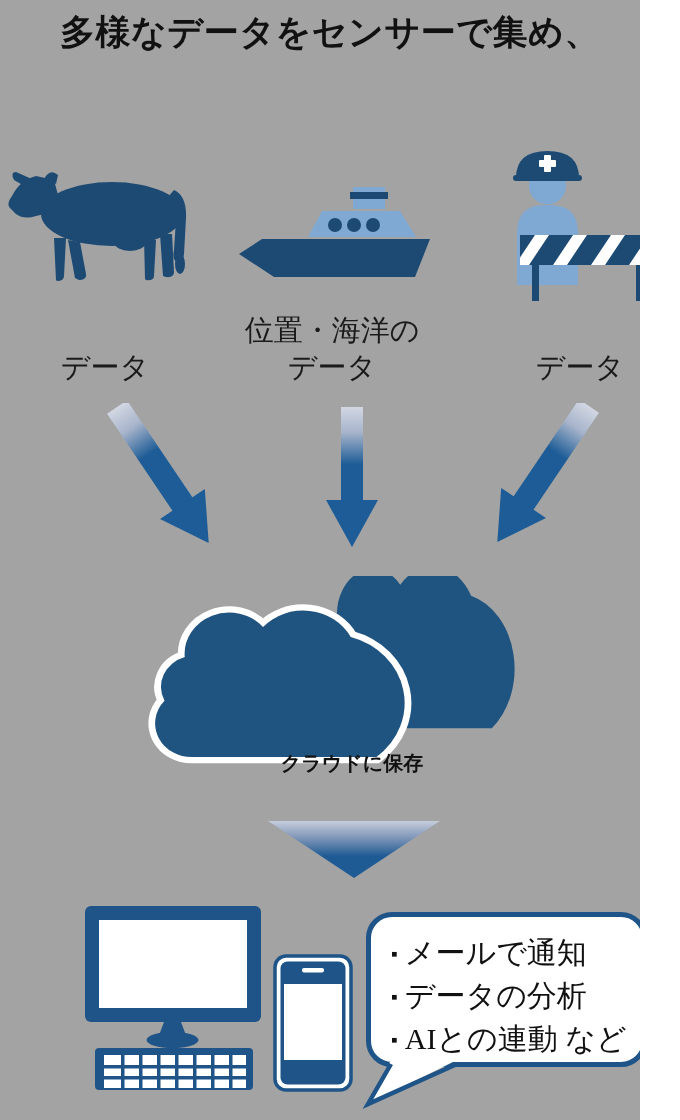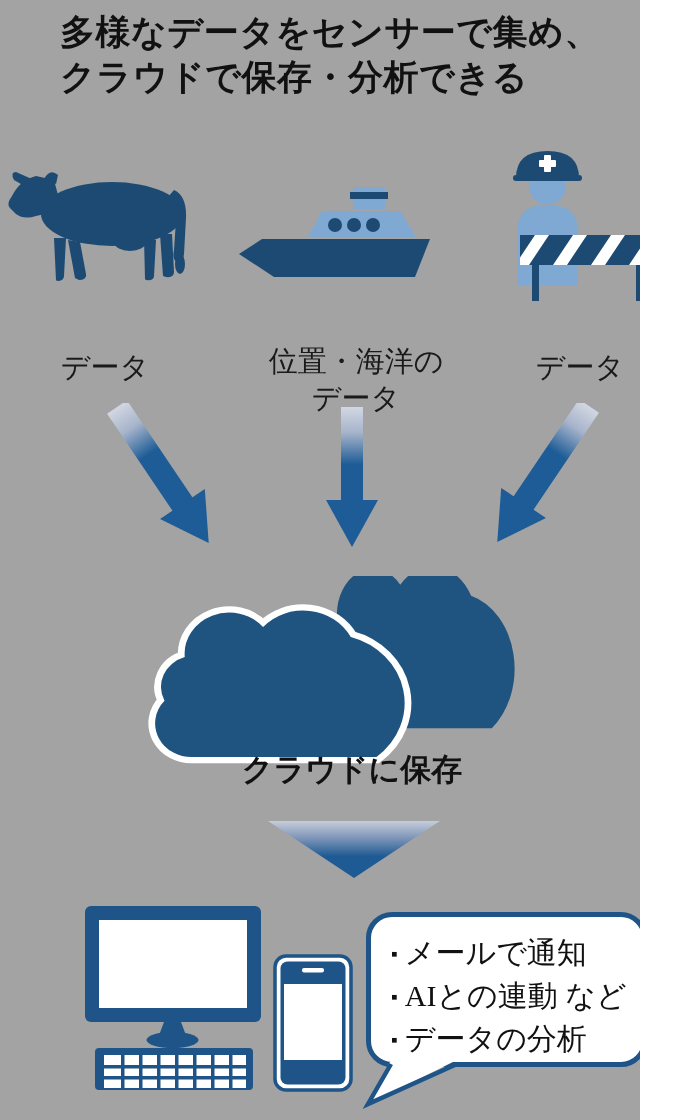--- a/index.html
+++ b/index.html
@@ -11,37 +11,37 @@
   .title{
     left:60px;top:10px;width:600px;margin:0;
     font-size:35px;line-height:1.28;font-weight:bold;color:#111;letter-spacing:0.5px;
   }
   .src-label{
     top:312px;width:240px;text-align:center;
     font-size:29px;line-height:1.28;color:#1a1a1a;font-weight:normal;
   }
   .cloud-caption{
     left:172px;top:751px;width:360px;text-align:center;
-    font-size:31px;font-weight:bold;color:#111;line-height:1.2;
+    font-size:20px;font-weight:bold;color:#111;line-height:1.2;
   }
   .bubble{
     left:366px;top:912px;width:281px;height:155px;box-sizing:border-box;
     background:#fff;border:5px solid #1e5487;border-radius:26px;
   }
   .bubble-lines{padding:15px 10px 0 20px;}
   .bubble-line{font-size:30px;line-height:42px;color:#111;white-space:nowrap;font-family:Liberation Serif, serif;}
   .bullet{font-size:19px;vertical-align:3px;margin-right:7px;color:#111;}
   svg{display:block;}
 </style>
 </head>
 <body>
 
 <div class="poster">
 
-  <h1 class="abs title"><span>多様なデータをセンサーで集め、</span><br><span>クラウドで保存・分析できる</span></h1>
+  <h1 class="abs title"><span>多様なデータをセンサーで集め、</span><br></h1>
 
   <div class="abs" style="left:6px;top:170px;">
     <svg width="190" height="118" viewBox="0 0 190 118">
       <g fill="#1d4a73">
         <ellipse cx="106" cy="44" rx="71" ry="32"></ellipse>
         <path d="M30,6 Q14,10 6,26 Q0,34 4,38 L10,44 Q18,50 30,46 L56,40 L48,10 Z"></path>
         <path d="M28,10 L10,2 Q4,2 8,10 L20,17 Z"></path>
         <path d="M38,9 Q44,-2 52,5 L50,14 Z"></path>
         <path d="M48,68 L60,68 L58,106 Q58,111 51,111 L50,110 Z"></path>
         <path d="M62,70 L74,72 L80,104 Q81,110 73,110 L69,108 Z"></path>
@@ -85,21 +85,21 @@
           <polygon points="10,119 24,119 44,89 30,89"></polygon>
           <polygon points="48,119 62,119 82,89 68,89"></polygon>
           <polygon points="86,119 100,119 120,89 106,89"></polygon>
           <polygon points="124,119 138,119 158,89 144,89"></polygon>
         </g>
       </g>
     </svg>
   </div>
 
   <div class="abs src-label" style="left:-15px;"><br><span>データ</span></div>
-  <div class="abs src-label" style="left:236px;margin-top:31px;"><span>位置・海洋の</span><br><span>データ</span></div>
+  <div class="abs src-label" style="left:212px;"><span>位置・海洋の</span><br><span>データ</span></div>
   <div class="abs src-label" style="left:460px;"><br><span>データ</span></div>
 
   <div class="abs" style="left:0;top:403px;">
     <svg width="680" height="152" viewBox="0 0 680 152">
       <defs>
         <linearGradient id="ag" gradientUnits="userSpaceOnUse" x1="0" y1="0" x2="0" y2="115">
           <stop offset="0" stop-color="#d2d7e2"></stop>
           <stop offset="0.22" stop-color="#a7b4cb"></stop>
           <stop offset="0.5" stop-color="#1d5c96"></stop>
           <stop offset="1" stop-color="#1d5c96"></stop>
@@ -175,22 +175,22 @@
         <rect x="200.5" y="63.5" width="65" height="123" rx="7" fill="#1e5487"></rect>
         <rect x="204" y="86" width="58" height="76" fill="#fff"></rect>
         <rect x="222" y="70" width="22" height="4.5" rx="2" fill="#fff"></rect>
       </g>
     </svg>
   </div>
 
   <div class="abs bubble">
     <div class="bubble-lines">
       <div class="bubble-line"><span class="bullet">▪</span><span>メールで通知</span></div>
+      <div class="bubble-line"><span class="bullet">▪</span><span>データの分析</span></div>
       <div class="bubble-line"><span class="bullet">▪</span><span>AIとの連動 など</span></div>
-      <div class="bubble-line"><span class="bullet">▪</span><span>データの分析</span></div>
     </div>
   </div>
   <div class="abs" style="left:358px;top:1028px;">
     <svg width="120" height="82" viewBox="0 0 120 82">
       <path d="M99,32 L10,76 L33,32 Z" fill="#fff"></path>
       <path d="M99,36 L10,76 L33,36" fill="none" stroke="#1e5487" stroke-width="4.5"></path>
     </svg>
   </div>
 
 </div>

